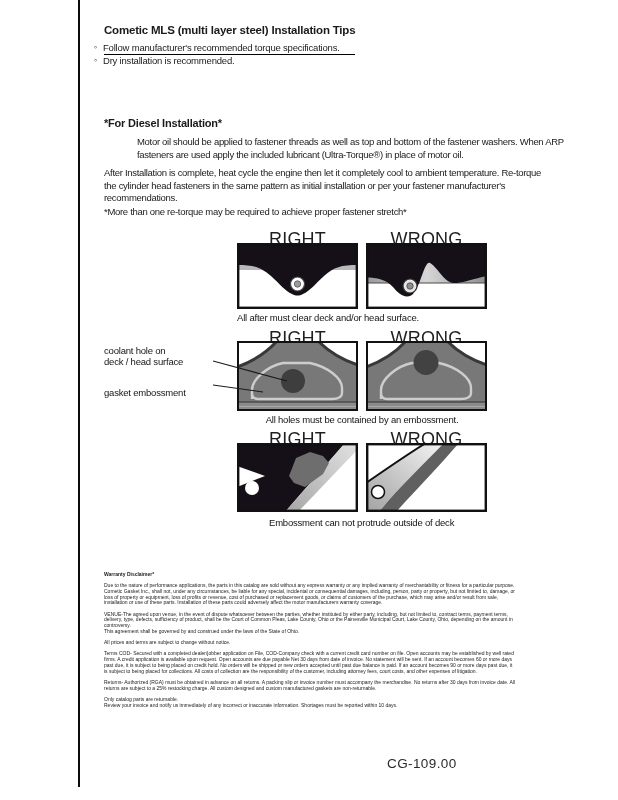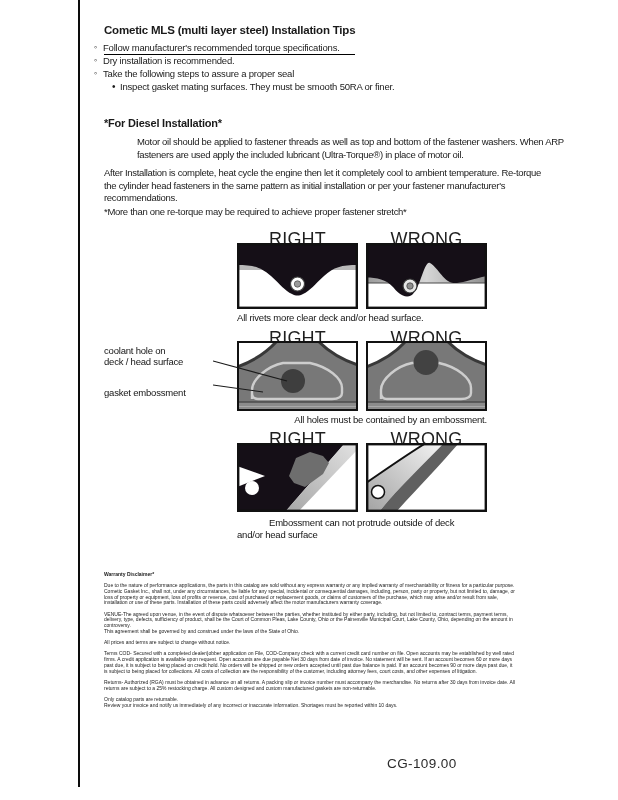--- a/index.html
+++ b/index.html
@@ -25,21 +25,21 @@
   .p2{top:167px;}
   .p3{top:206px;}
   .fig-label{width:121px;text-align:center;font-size:18px;letter-spacing:0.2px;color:#1f1f1f;}
   .lab-r1{top:229px;} .lab-r2{top:328px;} .lab-r3{top:429px;}
   .col-l{left:237px;} .col-r{left:366px;}
   .panel{width:121px;height:70px;}
   .pan-r1{top:243px;height:66px;} .pan-r2{top:341px;height:70px;} .pan-r3{top:443px;height:69px;}
   .panel svg{display:block;}
   .caption{font-size:9.5px;letter-spacing:-0.2px;line-height:11.5px;color:#141414;}
   .cap1{left:237px;top:312px;white-space:nowrap;}
-  .cap2{left:237px;top:414px;width:250px;text-align:right;white-space:nowrap;}
+  .cap2{left:237px;top:414px;width:250px;text-align:center;white-space:nowrap;}
   .cap3{left:237px;top:517px;}
   .side-label{left:104px;width:108px;text-align:left;font-size:9.5px;line-height:11px;letter-spacing:-0.2px;color:#141414;}
   .sl1{top:345px;} .sl2{top:379px;margin-top:8px;}
   .ptr{left:213px;top:355px;z-index:5;}
   .warranty{left:104px;top:571px;width:412px;height:175px;}
   .w-inner{
     width:824px;transform:scale(0.5);transform-origin:0 0;
     font-size:10px;line-height:11.5px;letter-spacing:0;color:#222;
   }
   .w-inner .w-head{font-weight:bold;margin:0 0 11px 0;}
@@ -52,22 +52,20 @@
 
 <div class="abs vrule"></div>
 
 <div class="abs" style="left:104px;top:20px;">
   <span class="title" style="position:static;">Cometic MLS (multi layer steel) Installation Tips</span>
 </div>
 
 <div class="abs bullets">
   <div class="b-row"><span class="marker">◦</span><span>Follow manufacturer's recommended torque specifications.</span></div>
   <div class="b-row"><span class="marker">◦</span><span>Dry installation is recommended.</span></div>
-  <div class="b-row"><span class="marker">◦</span><span>Take the following steps to assure a proper seal</span></div>
-  <div class="b-row sub"><span class="marker dot">•</span><span>Inspect gasket mating surfaces.  They must be smooth 50RA or finer.</span></div>
 </div>
 
 <div class="abs d-head">*For Diesel Installation*</div>
 <div class="abs para p1">Motor oil should be applied to fastener threads as well as top and bottom of the fastener washers. When ARP fasteners are used apply the included lubricant (Ultra-Torque®) in place of motor oil.</div>
 <div class="abs para p2">After Installation is complete, heat cycle the engine then let it completely cool to ambient temperature. Re-torque the cylinder head fasteners in the same pattern as initial installation or per your fastener manufacturer's recommendations.</div>
 <div class="abs para p3">*More than one re-torque may be required to achieve proper fastener stretch*</div>
 
 <div class="abs fig-label lab-r1 col-l">RIGHT</div>
 <div class="abs fig-label lab-r1 col-r">WRONG</div>
 
@@ -94,21 +92,21 @@
     <rect width="121" height="66" fill="#ffffff"></rect>
     <rect x="0" y="13" width="121" height="27" fill="url(#g1)"></rect>
     <rect x="0" y="40.5" width="121" height="25.5" fill="#ffffff"></rect>
     <line x1="0" y1="40" x2="121" y2="40" stroke="#4a4a4a" stroke-width="1.2"></line>
     <path d="M0,0 H121 V33 C107,36 99,39 91,40 C78,41.5 73,25 64,20 C58,16.8 54,48 45,52.5 C38,56 31,49 27,44 C20,36.5 11,34.5 0,34.5 Z" fill="#150f17"></path>
     <circle cx="44" cy="43" r="7" fill="#e6e6e6" stroke="#333" stroke-width="1.2"></circle>
     <circle cx="44" cy="43" r="3.2" fill="#8d8d8d" stroke="#444" stroke-width="0.8"></circle>
     <rect x="1.2" y="1.2" width="118.6" height="63.6" fill="none" stroke="#111" stroke-width="2.4"></rect>
   </svg>
 </div>
-<div class="abs caption cap1">All rivets more clear deck and/or head surface.</div>
+<div class="abs caption cap1">All after must clear deck and/or head surface.</div>
 
 <div class="abs fig-label lab-r2 col-l">RIGHT</div>
 <div class="abs fig-label lab-r2 col-r">WRONG</div>
 
 <div class="abs side-label sl1">
   <span style="display:block;">coolant hole on</span>
   <span style="display:block;">deck / head surface</span>
 </div>
 <div class="abs side-label sl2">gasket embossment</div>
 
@@ -181,21 +179,20 @@
     <rect width="121" height="69" fill="#ffffff"></rect>
     <path d="M0,40 C22,25 42,11 60,0 H78 C58,21 32,45 13,69 H0 Z" fill="url(#g4)"></path>
     <path d="M0,40 C22,25 42,11 60,0" stroke="#111" stroke-width="2" fill="none"></path>
     <path d="M78,0 H93 C74,22 50,47 30,69 H13 C32,45 58,21 78,0 Z" fill="#606060"></path>
     <circle cx="12" cy="49" r="6.5" fill="#ffffff" stroke="#111" stroke-width="1.5"></circle>
     <rect x="1.2" y="1.2" width="118.6" height="66.6" fill="none" stroke="#111" stroke-width="2.4"></rect>
   </svg>
 </div>
 <div class="abs caption cap3">
   <span style="display:block;padding-left:32px;">Embossment can not protrude outside of deck</span>
-  <span style="display:block;">and/or head surface</span>
 </div>
 
 <div class="abs warranty">
   <div class="w-inner">
     <div class="w-head">Warranty Disclaimer*</div>
     <p>Due to the nature of performance applications, the parts in this catalog are sold without any express warranty or any implied warranty of merchantability or fitness for a particular purpose.  Cometic Gasket Inc., shall not, under any circumstances, be liable for any special, incidental or consequential damages, including, person, party or property, but not limited to, damage, or loss of property or equipment, loss of profits or revenue, cost of purchased or replacement goods, or claims of customers of the purchase, which may arise and/or result from sale, installation or use of these parts.  Installation of these parts could adversely affect the motor manufacturers warranty coverage.</p>
     <p class="tight">VENUE-The agreed upon venue, in the event of dispute whatsoever between the parties, whether instituted by either party, including, but not limited to, contract terms, payment terms, delivery, type, defects, sufficiency of product, shall be the Court of Common Pleas, Lake County, Ohio or the Painesville Municipal Court, Lake County, Ohio, depending on the amount in controversy.</p>
     <p>This agreement shall be governed by and construed under the laws of the State of Ohio.</p>
     <p>All prices and terms are subject to change without notice.</p>
     <p>Terms COD- Secured with a completed dealer/jobber application on File, COD-Company check with a current credit card number on file.  Open accounts may be established by well rated firms.  A credit application is available upon request.  Open accounts are due payable Net 30 days from date of invoice.  No statement will be sent.  If an account becomes 60 or more days past due, it is subject to being placed on credit hold.  No orders will be shipped or new orders accepted until past due balance is paid.  If an account becomes 90 or more days past due, it is subject to being placed for collections.  All costs of collection are the responsibility of the customer, including attorney fees, court costs, and other expenses of litigation.</p>

